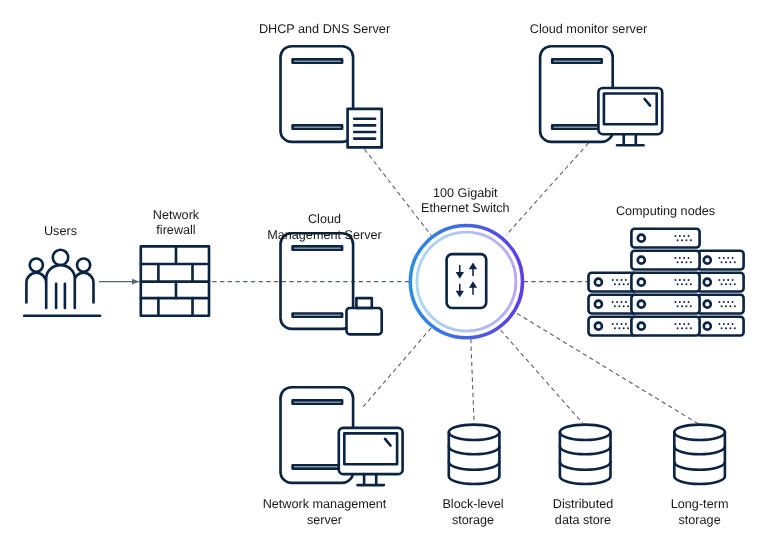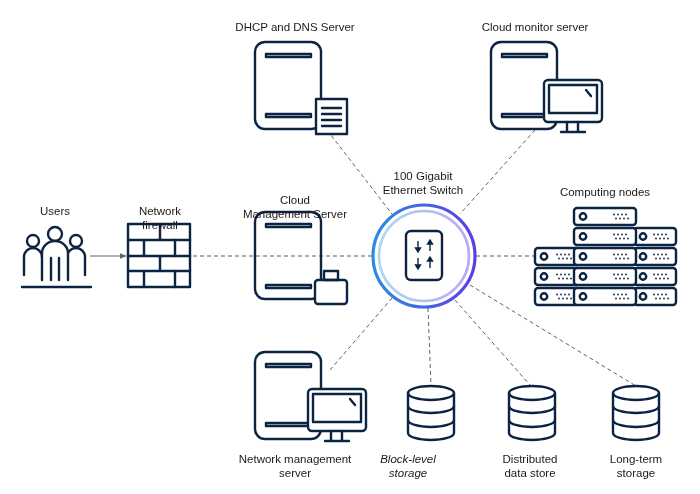--- a/index.html
+++ b/index.html
@@ -298,30 +298,30 @@
         <g class="ico">
           <ellipse cx="636" cy="393" rx="23" ry="7"></ellipse>
           <path d="M613,393 V433 a23,7 0 0 0 46,0 V393"></path>
           <path d="M613,406 a23,7 0 0 0 46,0"></path>
           <path d="M613,420 a23,7 0 0 0 46,0"></path>
         </g>
       </g>
 </svg>
 
 <div class="label" style="left:20px;top:204px;width:70px;">Users</div>
-<div class="label" style="left:120px;top:189px;width:80px;margin-top:15px;">Network
+<div class="label" style="left:120px;top:189px;width:80px;">Network
 firewall</div>
 <div class="label" style="left:220px;top:20px;width:150px;">DHCP and DNS Server</div>
 <div class="label" style="left:455px;top:20px;width:160px;">Cloud monitor server</div>
 <div class="label" style="left:225px;top:177px;width:140px;margin-top:16px;">Cloud
 Management Server</div>
 <div class="label" style="left:368px;top:153px;width:110px;margin-top:16px;">100 Gigabit
 Ethernet Switch</div>
 <div class="label" style="left:545px;top:185px;width:120px;">Computing nodes</div>
 <div class="label" style="left:225px;top:452px;width:140px;">Network management
 server</div>
-<div class="label" style="left:368px;top:452px;width:80px;font-style:italic;">Block-level
+<div class="label" style="left:390px;top:452px;width:80px;">Block-level
 storage</div>
 <div class="label" style="left:490px;top:452px;width:80px;">Distributed
 data store</div>
 <div class="label" style="left:596px;top:452px;width:80px;">Long-term
 storage</div>
 </div>
 
 </body></html>

